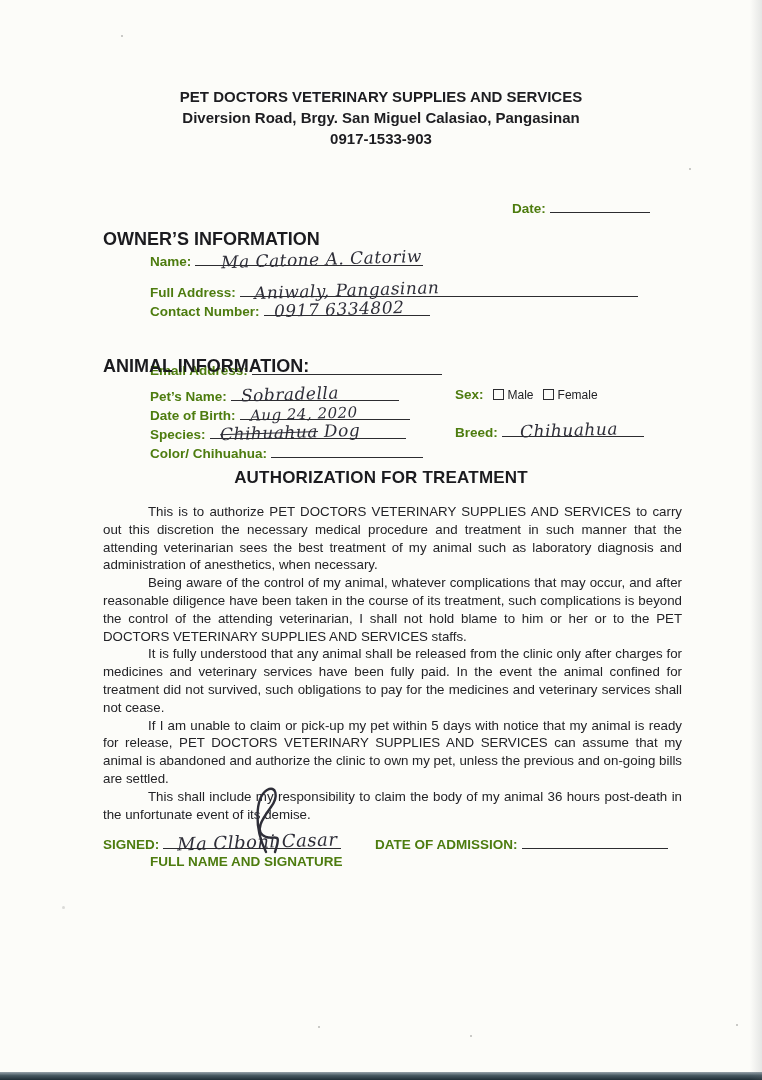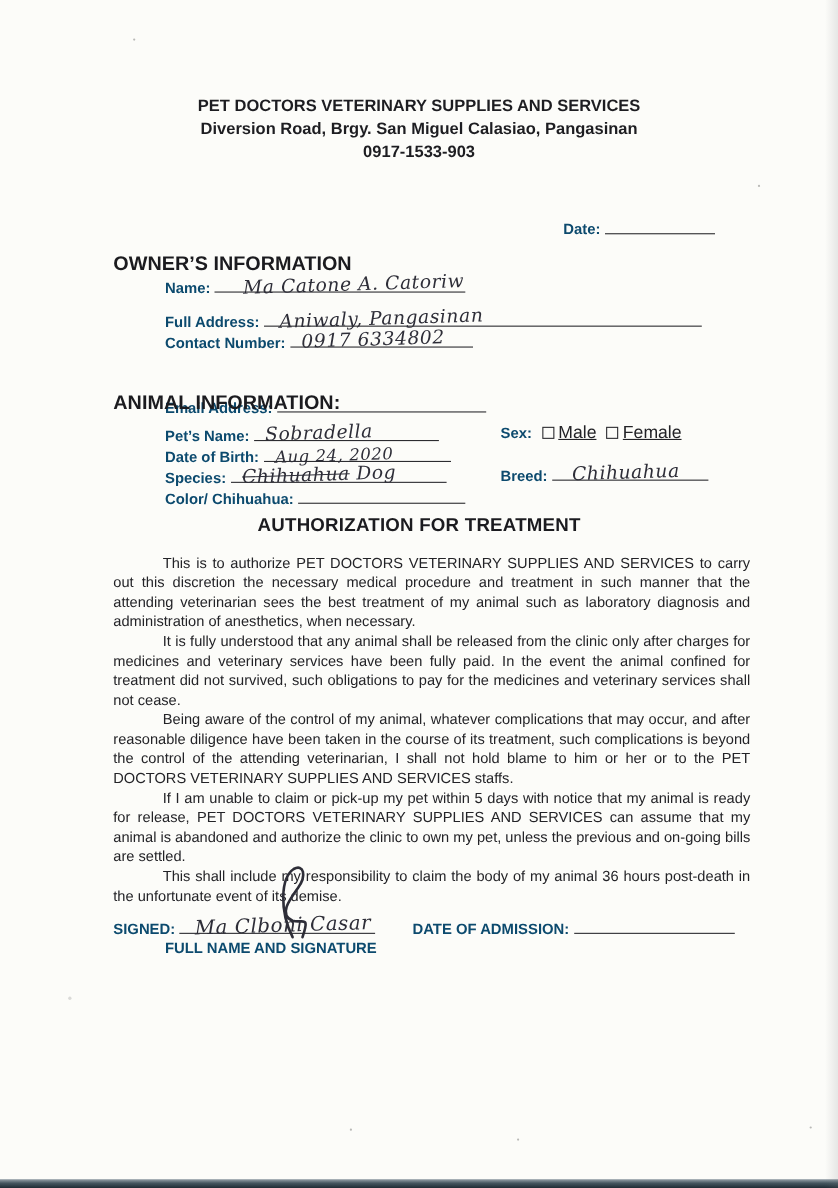--- a/index.html
+++ b/index.html
@@ -11,39 +11,39 @@
   .page::after{
     content:'';position:absolute;top:0;right:0;width:12px;height:100%;
     background:linear-gradient(to left, rgba(110,116,122,0.16), rgba(110,116,122,0));
     pointer-events:none;
   }
   .abs{position:absolute;}
   .center{width:762px;text-align:center;}
   .hdr{font-weight:bold;font-size:15px;line-height:21px;color:#1d1d21;}
   .sec-title{font-weight:bold;font-size:18px;color:#1b1b1f;}
   .auth-title{font-weight:bold;font-size:17px;color:#1b1b1f;letter-spacing:0.2px;}
-  .lbl{font-weight:bold;font-size:13.5px;color:#0c4a6e;}
+  .lbl{font-weight:bold;font-size:13.5px;color:#4d7c0f;}
   .row{white-space:nowrap;height:19px;}
   .blank{
     display:inline-block;position:relative;height:15px;
     border-bottom:1.4px solid #2c2c30;vertical-align:baseline;margin-left:4px;
   }
   .hw{
     position:absolute;left:10px;bottom:-4px;
     font-family:"DejaVu Serif",serif;font-style:italic;
     font-size:17px;color:#2e2e38;white-space:nowrap;
     transform:rotate(-1.8deg);letter-spacing:0.5px;
   }
   .hw.small{font-size:15px;}
   .strike{text-decoration:line-through;}
   .cb{
     display:inline-block;width:9px;height:9px;border:1.3px solid #2c2c30;
     margin:0 4px 0 9px;vertical-align:-1px;background:transparent;
   }
-  .opt{font-size:16px;text-decoration:underline;}
+  .opt{font-size:12px;}
   .para-wrap{width:579px;font-size:13.3px;line-height:17.8px;text-align:justify;color:#232327;}
   .para-wrap p{margin:0;text-indent:45px;}
   .bottom-edge{
     position:absolute;left:0;right:0;bottom:0;height:8px;
     background:linear-gradient(to bottom,#97a2aa 0%,#45565f 45%,#1f2c35 100%);
   }
   .speck{position:absolute;border-radius:50%;background:rgba(60,60,60,0.35);}
 </style>
 </head>
 <body>
@@ -94,22 +94,22 @@
     <span class="lbl">Sex:</span><span class="cb"></span><span class="opt">Male</span><span class="cb"></span><span class="opt">Female</span>
   </div>
   <div class="abs row" style="top:421px;left:455px;">
     <span class="lbl">Breed:</span><span class="blank" style="width:142px;"><span class="hw" style="left:18px;">Chihuahua</span></span>
   </div>
 
   <div class="abs center auth-title" style="top:468px;">AUTHORIZATION FOR TREATMENT</div>
 
   <div class="abs para-wrap" style="top:503px;left:103px;">
     <p>This is to authorize PET DOCTORS VETERINARY SUPPLIES AND SERVICES to carry out this discretion the necessary medical procedure and treatment in such manner that the attending veterinarian sees the best treatment of my animal such as laboratory diagnosis and administration of anesthetics, when necessary.</p>
+    <p>Being aware of the control of my animal, whatever complications that may occur, and after reasonable diligence have been taken in the course of its treatment, such complications is beyond the control of the attending veterinarian, I shall not hold blame to him or her or to the PET DOCTORS VETERINARY SUPPLIES AND SERVICES staffs.</p>
     <p>It is fully understood that any animal shall be released from the clinic only after charges for medicines and veterinary services have been fully paid. In the event the animal confined for treatment did not survived, such obligations to pay for the medicines and veterinary services shall not cease.</p>
-    <p>Being aware of the control of my animal, whatever complications that may occur, and after reasonable diligence have been taken in the course of its treatment, such complications is beyond the control of the attending veterinarian, I shall not hold blame to him or her or to the PET DOCTORS VETERINARY SUPPLIES AND SERVICES staffs.</p>
     <p>If I am unable to claim or pick-up my pet within 5 days with notice that my animal is ready for release, PET DOCTORS VETERINARY SUPPLIES AND SERVICES can assume that my animal is abandoned and authorize the clinic to own my pet, unless the previous and on-going bills are settled.</p>
     <p>This shall include my responsibility to claim the body of my animal 36 hours post-death in the unfortunate event of its demise.</p>
   </div>
 
   <svg class="abs" style="top:784px;left:222px;" width="90" height="72" viewBox="0 0 90 72">
     <path d="M44 68 C 32 44, 33 14, 45 6 C 54 1, 57 12, 49 23 C 41 34, 31 48, 44 53 C 53 56, 60 47, 53 68" fill="none" stroke="#2e2e38" stroke-width="2.4" stroke-linecap="round"></path>
   </svg>
 
   <div class="abs row" style="top:833px;left:103px;">
     <span class="lbl">SIGNED:</span><span class="blank" style="width:178px;"><span class="hw" style="left:14px;font-size:18px;">Ma Clboni Casar</span></span>

